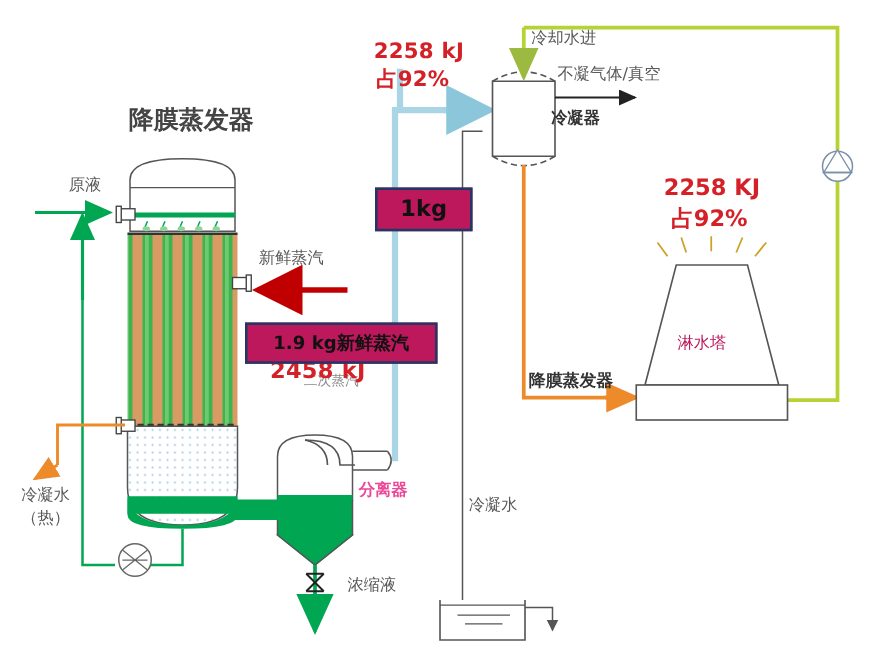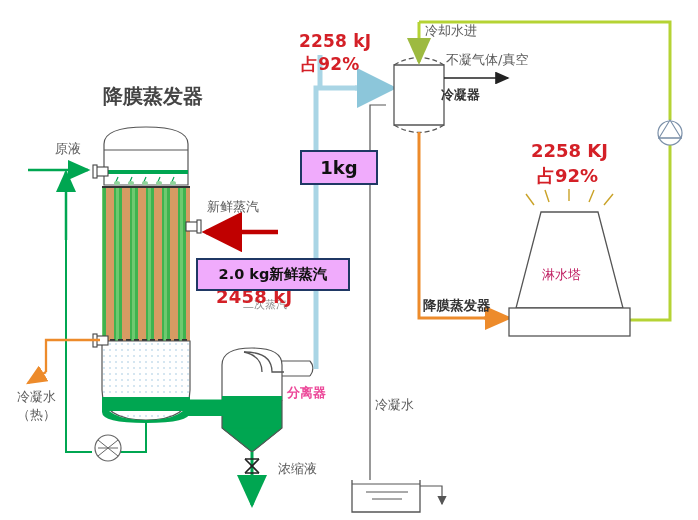--- a/index.html
+++ b/index.html
@@ -10,21 +10,21 @@
   }
   #stage{position:absolute;left:0;top:0;width:698px;height:520px;background:#fff;}
   svg#diagram{position:absolute;left:0;top:0;width:698px;height:520px;}
 
   .lbl{position:absolute;white-space:nowrap;line-height:1.05;}
   .cn{color:#5a5a5a;font-size:12.5px;font-family:"DejaVu Sans","Liberation Sans",sans-serif;}
   .cn-b{color:#2f2f2f;font-size:13px;font-weight:bold;}
   .red{color:#d42027;font-weight:bold;font-size:17px;letter-spacing:.2px;}
   .red2{color:#d42027;font-weight:bold;font-size:18px;}
   .boxlbl{
-    position:absolute;border:2.2px solid #1f3864;background:#f0abfc;
+    position:absolute;border:2.2px solid #1f3864;background:#be185d;
     color:#111;font-weight:bold;display:flex;align-items:center;justify-content:center;
   }
 </style>
 </head>
 <body>
 
 <div id="stage">
 
   <svg id="diagram" viewBox="0 0 698 520" xmlns="http://www.w3.org/2000/svg">
     <defs>
@@ -232,15 +232,15 @@
   <div class="lbl red" style="left:299px;top:33px;">2258 kJ</div>
   <div class="lbl red" style="left:301px;top:56px;">占92%</div>
 
   <div class="lbl red2" style="left:531px;top:142px;">2258 KJ</div>
   <div class="lbl red2" style="left:537px;top:167px;">占92%</div>
 
   <div class="lbl red" style="left:216px;top:288px;font-size:18px;">2458 kJ</div>
 
   <div class="boxlbl" style="left:300px;top:150px;width:74px;height:31px;font-size:18px;">1kg</div>
 
-  <div class="boxlbl" style="left:196px;top:258px;width:150px;height:29px;font-size:14.5px;">2.0 kg新鲜蒸汽</div>
+  <div class="boxlbl" style="left:196px;top:258px;width:150px;height:29px;font-size:14.5px;">1.9 kg新鲜蒸汽</div>
 
 </div>
 
 </body></html>

